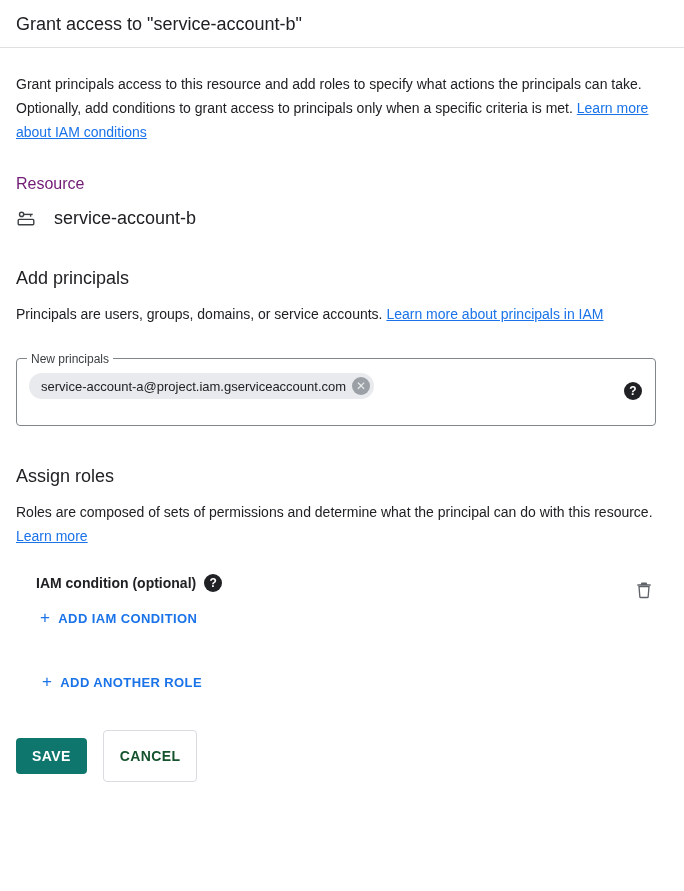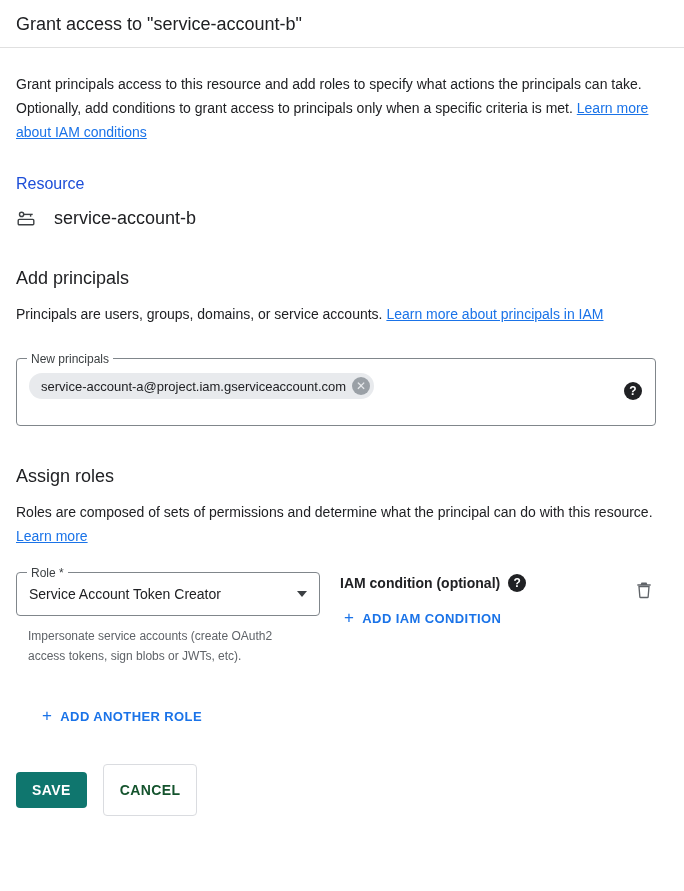--- a/index.html
+++ b/index.html
@@ -49,21 +49,21 @@
     color: #1a73e8;
     text-decoration: underline;
     cursor: pointer;
   }
 
   h3.section-heading {
     font-size: 16px;
     line-height: 24px;
     font-weight: 500;
     margin: 28px 0 12px 0;
-    color: #1d4ed8;
+    color: #701a75;
   }
   h3.big-heading {
     font-size: 18px;
     line-height: 24px;
     font-weight: 400;
     margin: 38px 0 12px 0;
     color: #202124;
   }
 
   
@@ -355,28 +355,20 @@
     <span class="help-icon help-right">?</span>
   </div>
 
   <h3 class="big-heading">Assign roles</h3>
   <p class="desc">
     <span>Roles are composed of sets of permissions and determine what the principal can do with this resource.</span>
     <a class="link" href="#">Learn more</a>
   </p>
 
   <div class="roles-row">
-    <div class="role-col">
-      <div class="select-box">
-        <span class="select-label">Role *</span>
-        <span>Service Account Token Creator</span>
-        <span class="caret"></span>
-      </div>
-      <div class="role-hint">Impersonate service accounts (create OAuth2 access tokens, sign blobs or JWTs, etc).</div>
-    </div>
 
     <div class="cond-col">
       <div class="cond-label-row">
         <span>IAM condition (optional)</span>
         <span class="cond-help">?</span>
       </div>
       <button class="text-btn">
         <span class="plus">+</span>
         <span>ADD IAM CONDITION</span>
       </button>

